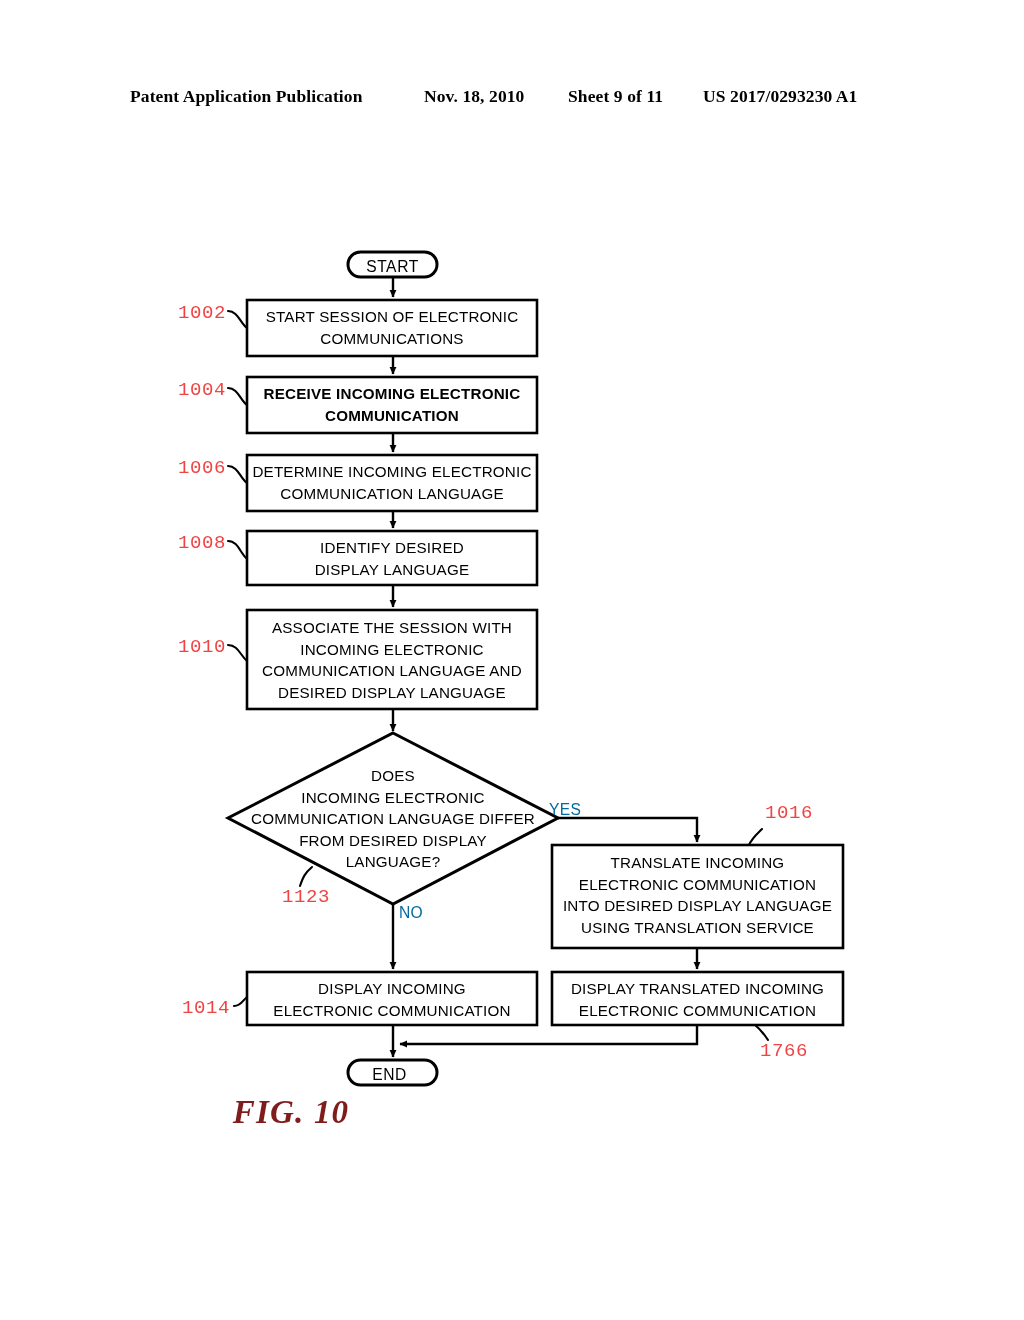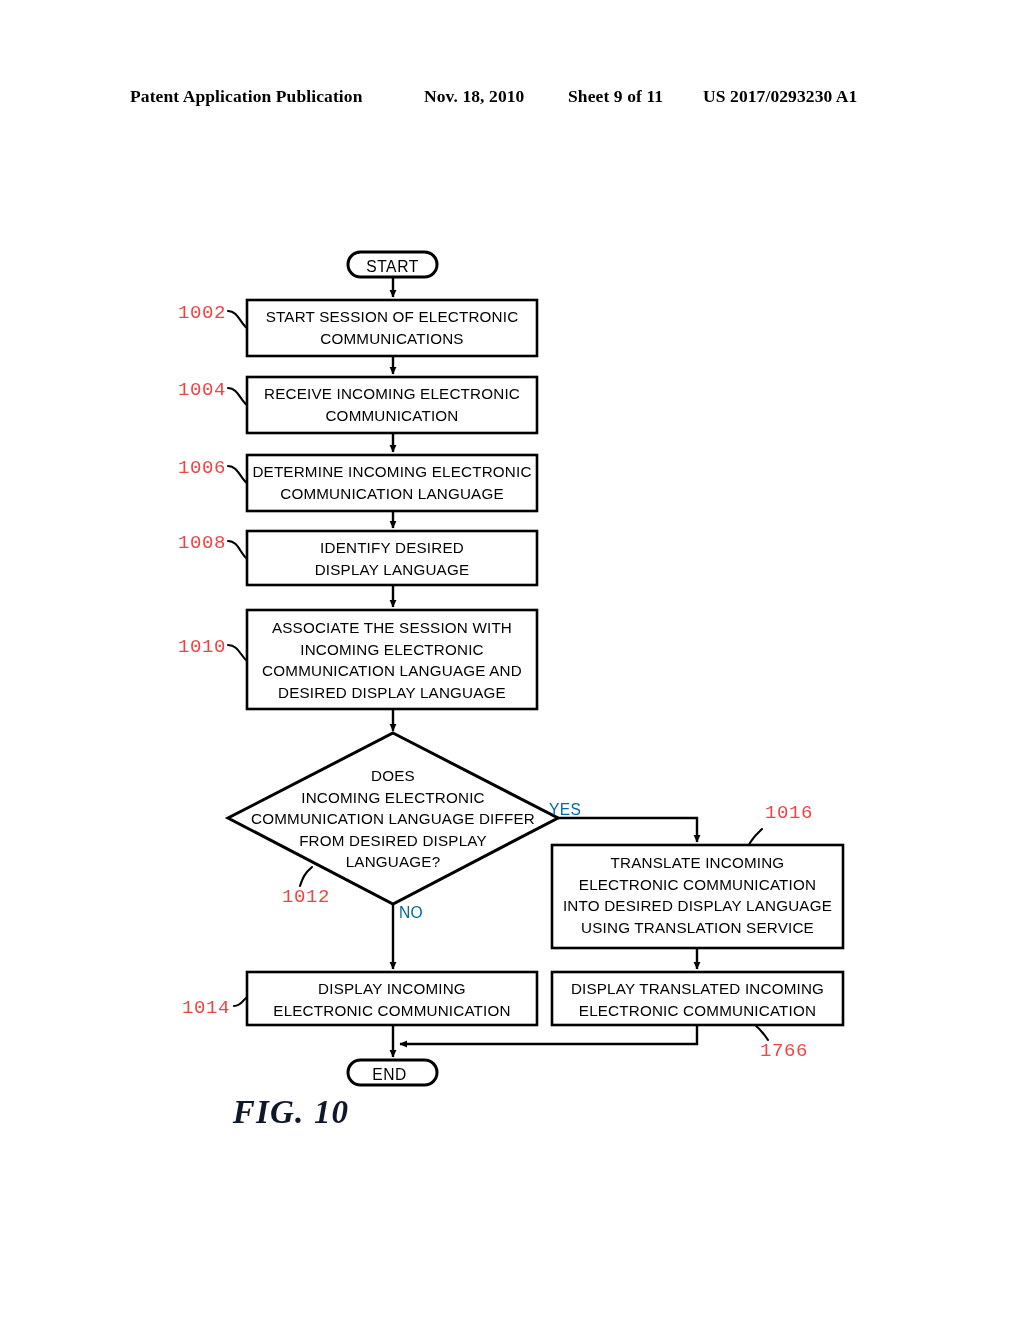--- a/index.html
+++ b/index.html
@@ -104,21 +104,21 @@
     position: absolute;
     left: 0;
     top: 1094px;
     width: 828px;
     text-align: center;
     font-family: "Liberation Serif", serif;
     font-style: italic;
     font-weight: bold;
     font-size: 33px;
     letter-spacing: 1.2px;
-    color: #0f172a;
+    color: #7f1d1d;
   }
   #fig-caption .cap-inner {
     position: relative;
     left: -123px;
   }
 </style>
 </head>
 <body>
 
 <div id="page-header">
@@ -197,21 +197,21 @@
     </g>
   </svg>
 
   <div class="node-text terminator-text" style="left:348px; top:256px; width:89px;">START</div>
 
   <div class="node-text terminator-text" style="left:348px; top:1064px; width:83px;">END</div>
 
   <div class="node-text" style="left:251px; top:306px; width:282px;">START SESSION OF ELECTRONIC
 COMMUNICATIONS</div>
 
-  <div class="node-text" style="left:251px; top:383px; width:282px;">RECEIVE INCOMING ELECTRONIC
+  <div class="node-text" style="left:251px; top:383px; width:282px;font-weight:bold;">RECEIVE INCOMING ELECTRONIC
 COMMUNICATION</div>
 
   <div class="node-text" style="left:251px; top:461px; width:282px;">DETERMINE INCOMING ELECTRONIC
 COMMUNICATION LANGUAGE</div>
 
   <div class="node-text" style="left:251px; top:537px; width:282px;">IDENTIFY DESIRED
 DISPLAY LANGUAGE</div>
 
   <div class="node-text" style="left:251px; top:617px; width:282px;">ASSOCIATE THE SESSION WITH
 INCOMING ELECTRONIC
@@ -242,21 +242,21 @@
   <div class="ref-num" style="left:178px; top:302px;">1002</div>
 
   <div class="ref-num" style="left:178px; top:379px;">1004</div>
 
   <div class="ref-num" style="left:178px; top:457px;">1006</div>
 
   <div class="ref-num" style="left:178px; top:532px;">1008</div>
 
   <div class="ref-num" style="left:178px; top:636px;">1010</div>
 
-  <div class="ref-num" style="left:282px; top:886px;">1012</div>
+  <div class="ref-num" style="left:282px; top:886px;">1123</div>
 
   <div class="ref-num" style="left:182px; top:997px;">1014</div>
 
   <div class="ref-num" style="left:765px; top:802px;">1016</div>
 
   <div class="ref-num" style="left:760px; top:1040px;">1766</div>
 
   <div id="fig-caption">
     <span class="cap-inner">FIG. 10</span>
   </div>

